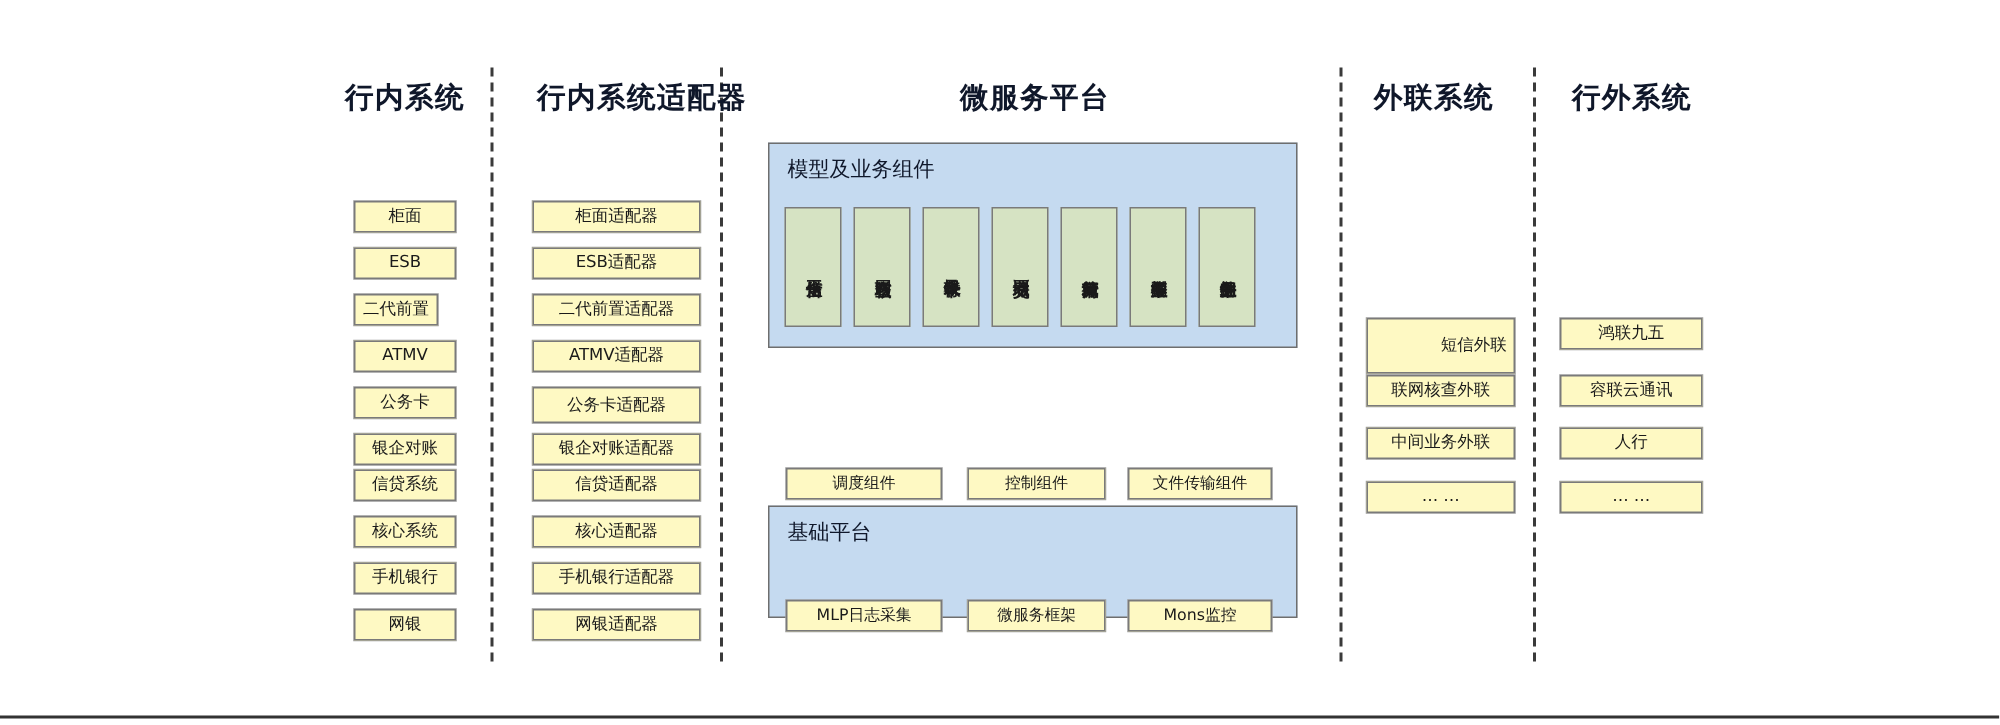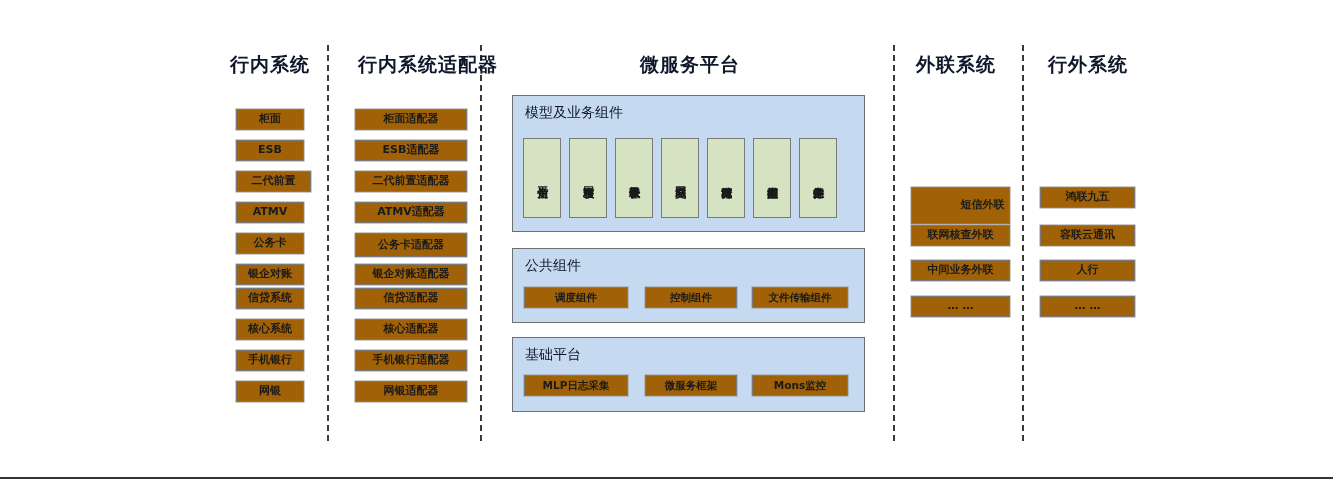--- a/index.html
+++ b/index.html
@@ -34,32 +34,33 @@
     font-size: 19px;
     font-weight: bold;
     color: #0f172a;
     letter-spacing: 1px;
     white-space: nowrap;
   }
 
   
   .gbox {
     position: absolute;
-    background: #a16207;
+    background: #fef9c3;
     border: 1px solid #7a7a7a;
     box-shadow: 0 0 0 0.5px #9a9a9a;
     display: flex;
     align-items: center;
     justify-content: center;
     font-size: 11px;
     color: #1a1a1a;
-    font-weight: bold;
+    font-weight: normal;
     box-sizing: border-box;
     text-align: center;
     line-height: 1.1;
+    margin-top: 25px;
   }
   .gbox.small { font-size: 10.5px; }
 
   
   .vbox {
     position: absolute;
     background: #d6e3c3;
     border: 1px solid #7a7a7a;
     box-sizing: border-box;
     display: flex;
@@ -113,21 +114,21 @@
   <div class="divider" style="left:1022px;"></div>
 
   <div class="col-title" style="left:200px; top:52px; width:140px;">行内系统</div>
   <div class="col-title" style="left:340px; top:52px; width:176px;">行内系统适配器</div>
   <div class="col-title" style="left:560px; top:52px; width:260px;">微服务平台</div>
   <div class="col-title" style="left:890px; top:52px; width:132px;">外联系统</div>
   <div class="col-title" style="left:1020px; top:52px; width:136px;">行外系统</div>
 
   <div class="gbox" style="left:236px; top:109px; width:68px; height:21px;">柜面</div>
   <div class="gbox" style="left:236px; top:140px; width:68px; height:21px;">ESB</div>
-  <div class="gbox" style="left:236px; top:171px; width:75px; height:21px;">二代前置</div>
+  <div class="gbox" style="left:236px; top:171px; width:56px; height:21px;">二代前置</div>
   <div class="gbox" style="left:236px; top:202px; width:68px; height:21px;">ATMV</div>
   <div class="gbox" style="left:236px; top:233px; width:68px; height:21px;">公务卡</div>
   <div class="gbox" style="left:236px; top:264px; width:68px; height:21px;">银企对账</div>
   <div class="gbox" style="left:236px; top:288px; width:68px; height:21px;">信贷系统</div>
   <div class="gbox" style="left:236px; top:319px; width:68px; height:21px;">核心系统</div>
   <div class="gbox" style="left:236px; top:350px; width:68px; height:21px;">手机银行</div>
   <div class="gbox" style="left:236px; top:381px; width:68px; height:21px;">网银</div>
 
   <div class="gbox" style="left:355px; top:109px; width:112px; height:21px;">柜面适配器</div>
   <div class="gbox" style="left:355px; top:140px; width:112px; height:21px;">ESB适配器</div>
@@ -158,23 +159,20 @@
   <div class="vbox" style="left:707px; top:138px; width:38px; height:80px;">
     <span class="vtxt">城商行清算</span>
   </div>
   <div class="vbox" style="left:753px; top:138px; width:38px; height:80px;">
     <span class="vtxt">中间业务模型</span>
   </div>
   <div class="vbox" style="left:799px; top:138px; width:38px; height:80px;">
     <span class="vtxt">中间业务组件</span>
   </div>
 
-  <div class="panel" style="left:512px; top:248px; width:353px; height:75px;">
-    <div class="panel-title">公共组件</div>
-  </div>
   <div class="gbox small" style="left:524px; top:287px; width:104px; height:21px;">调度组件</div>
   <div class="gbox small" style="left:645px; top:287px; width:92px; height:21px;">控制组件</div>
   <div class="gbox small" style="left:752px; top:287px; width:96px; height:21px;">文件传输组件</div>
 
   <div class="panel" style="left:512px; top:337px; width:353px; height:75px;">
     <div class="panel-title">基础平台</div>
   </div>
   <div class="gbox small" style="left:524px; top:375px; width:104px; height:21px;">MLP日志采集</div>
   <div class="gbox small" style="left:645px; top:375px; width:92px; height:21px;">微服务框架</div>
   <div class="gbox small" style="left:752px; top:375px; width:96px; height:21px;">Mons监控</div>

